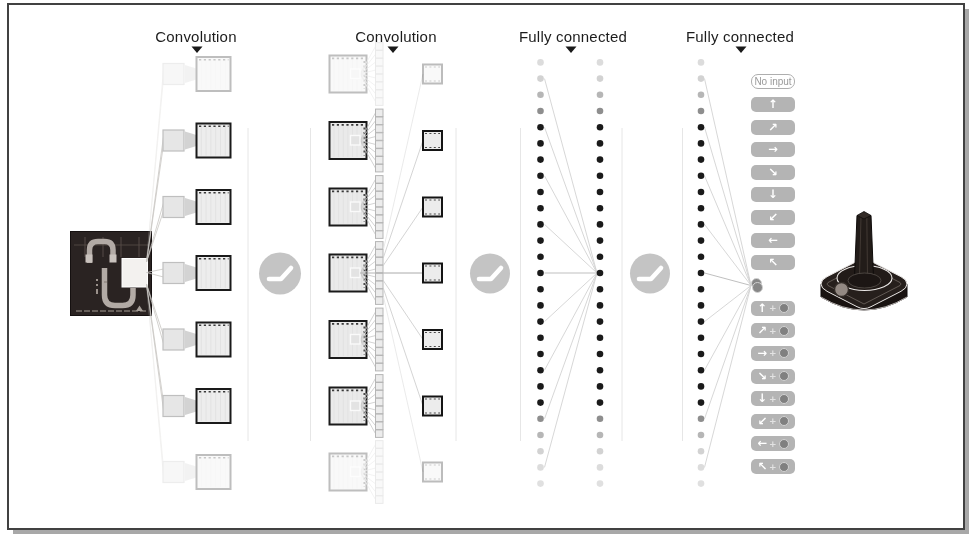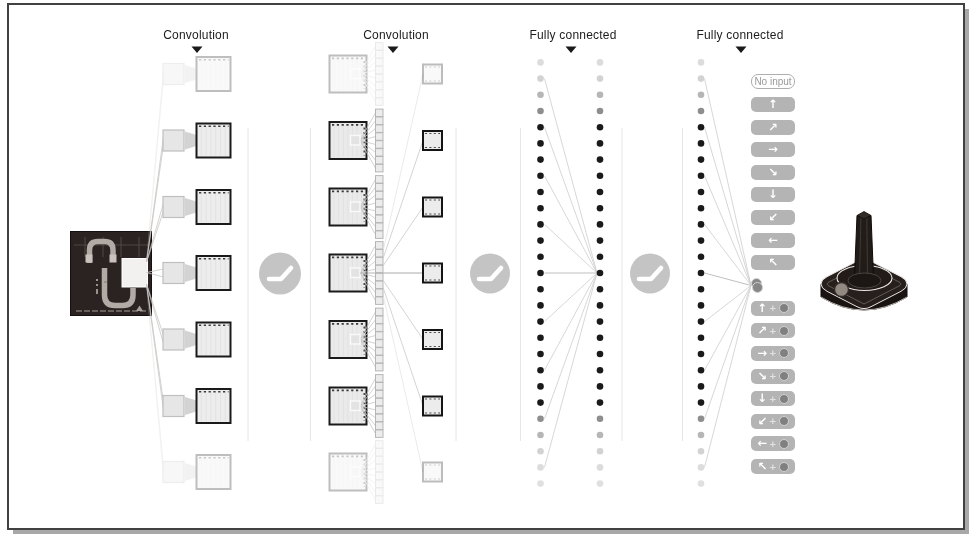--- a/index.html
+++ b/index.html
@@ -3,21 +3,21 @@
 <meta charset="utf-8">
 <style>
   html,body{margin:0;padding:0;background:#fff;}
   #page{position:relative;width:973px;height:541px;background:#fff;overflow:hidden;
         font-family:"Liberation Sans",sans-serif;}
   #frame{position:absolute;left:7px;top:3px;width:954px;height:523px;
          border:2px solid #414141;background:#fff;
          box-shadow:5px 5px 0 -1px #a8a8a8;}
   #net{position:absolute;left:0;top:0;}
   .hlabel{position:absolute;top:28px;width:200px;text-align:center;
-          font-size:12px;color:#1c1c1c;letter-spacing:.2px;}
+          font-size:15px;color:#1c1c1c;letter-spacing:.2px;}
   .hl0{left:96px}.hl1{left:296px}.hl2{left:473px}.hl3{left:640px}
   #actions{position:absolute;left:0;top:0;width:973px;height:541px;}
   .abtn{position:absolute;left:751px;width:44px;height:15px;border-radius:5px;
         background:#b4b4b4;display:flex;align-items:center;justify-content:center;
         box-sizing:border-box;}
   .abtn .g{color:#fff;font:700 11.5px "DejaVu Sans",sans-serif;line-height:13px;}
   .abtn.outline{background:#fff;border:1px solid #aeaeae;border-radius:7px;}
   .abtn.outline span{color:#9a9a9a;font:400 10px "Liberation Sans",sans-serif;}
   .fire{display:inline-block;width:11px;height:11px;border-radius:50%;
         background:#878787;border:1px solid #d2d2d2;box-sizing:border-box;}

